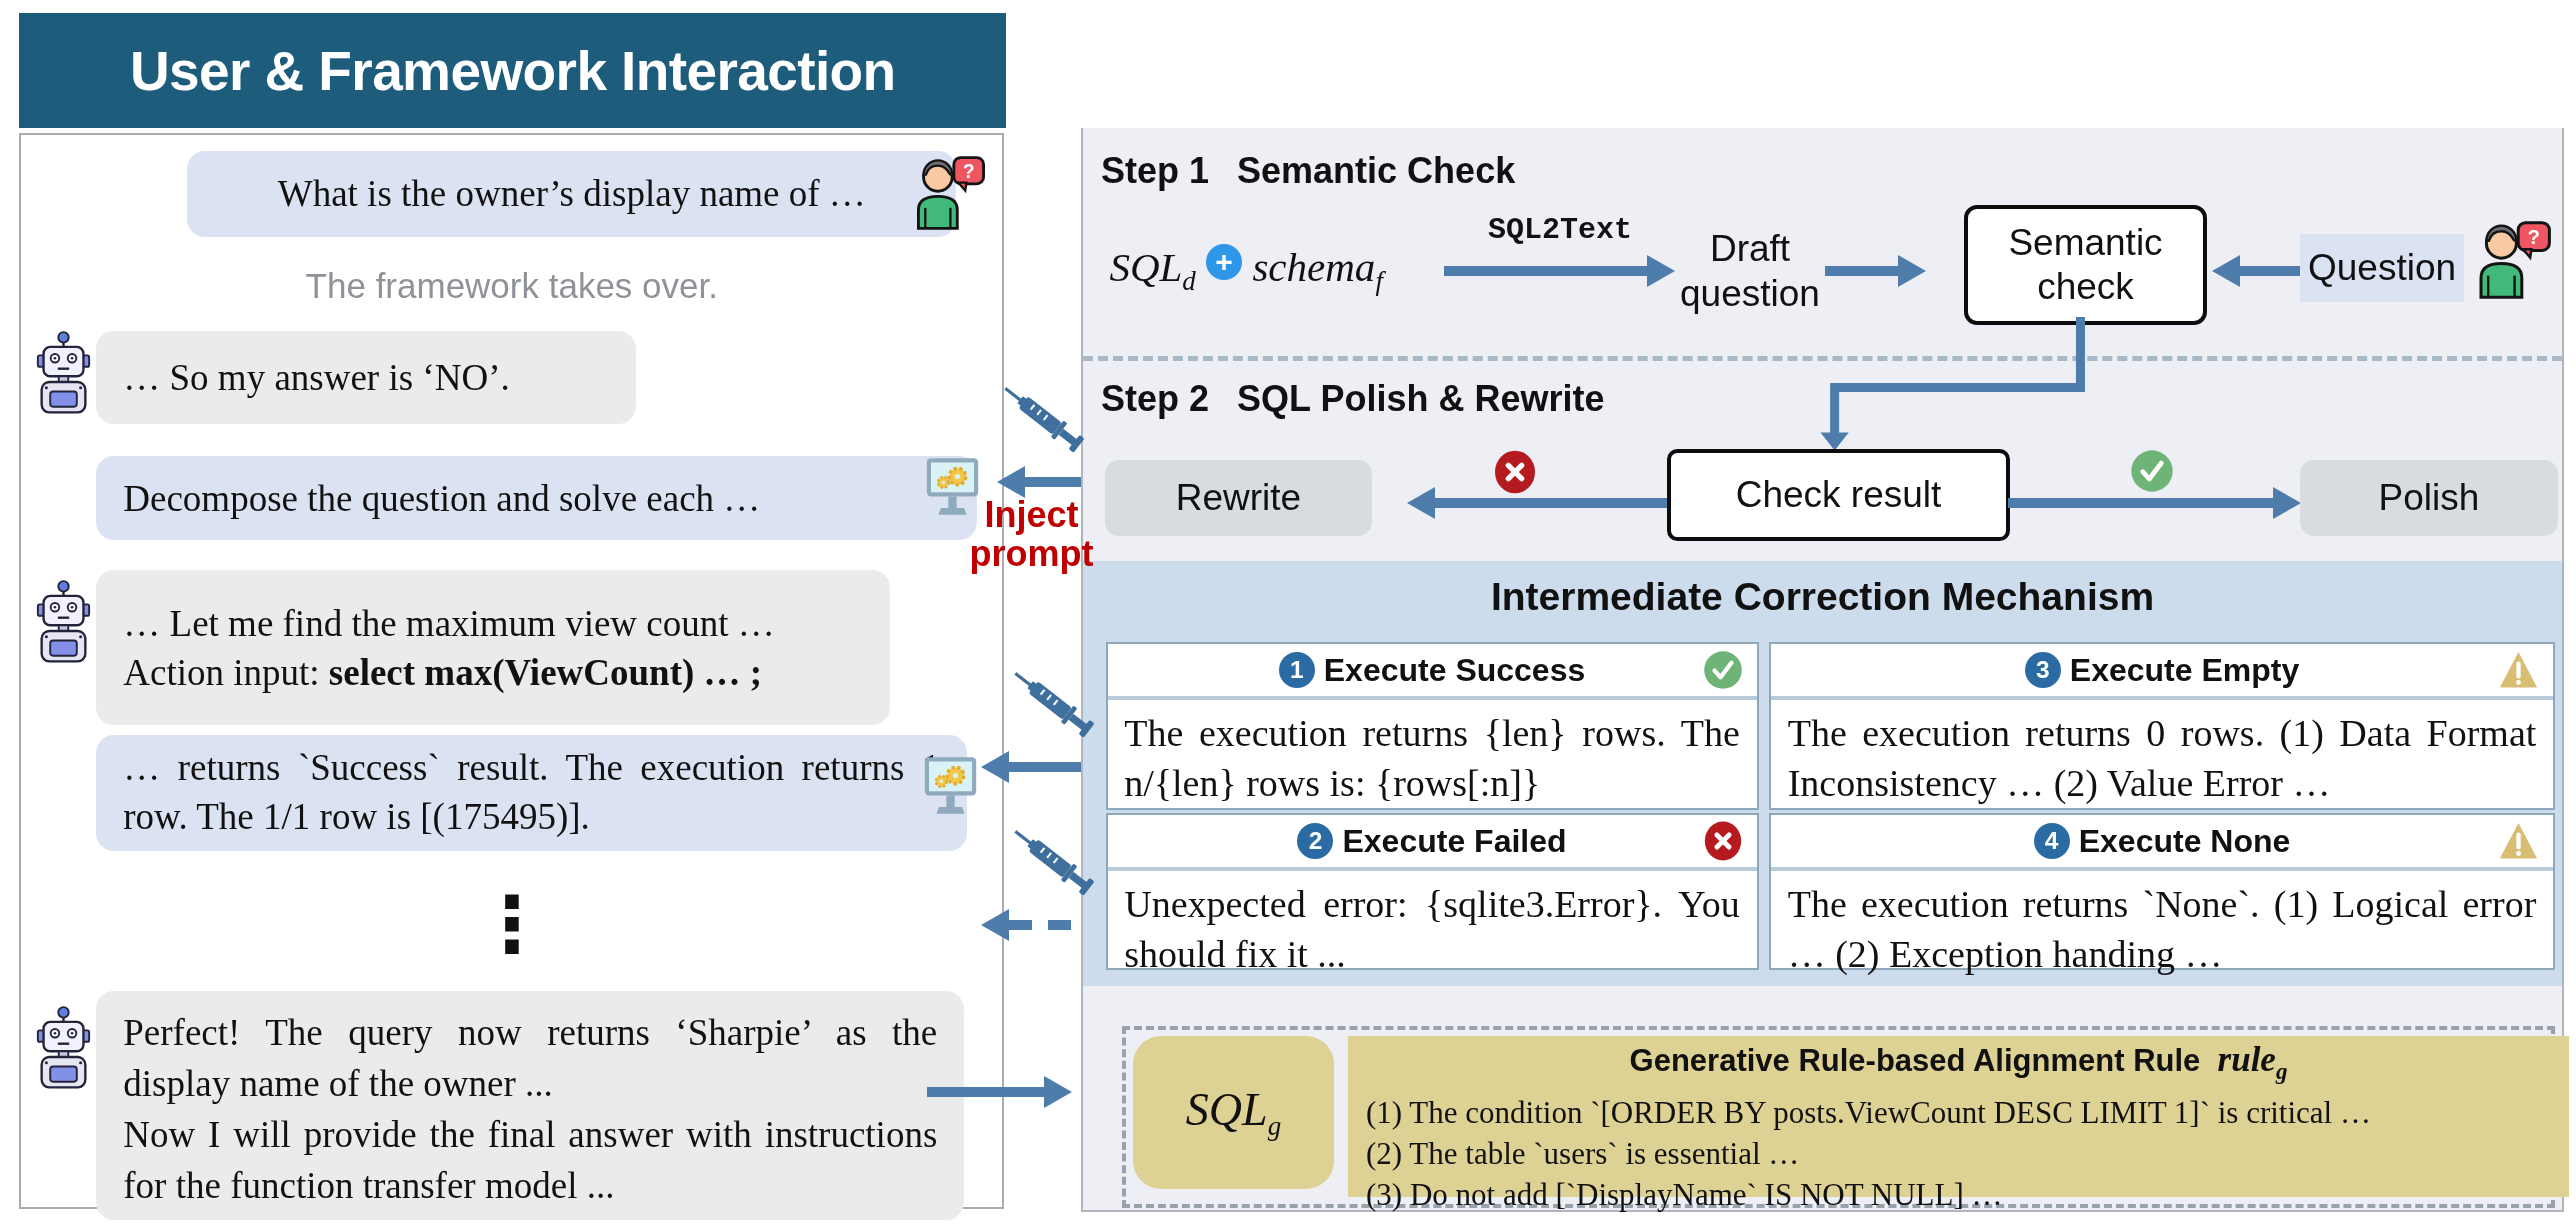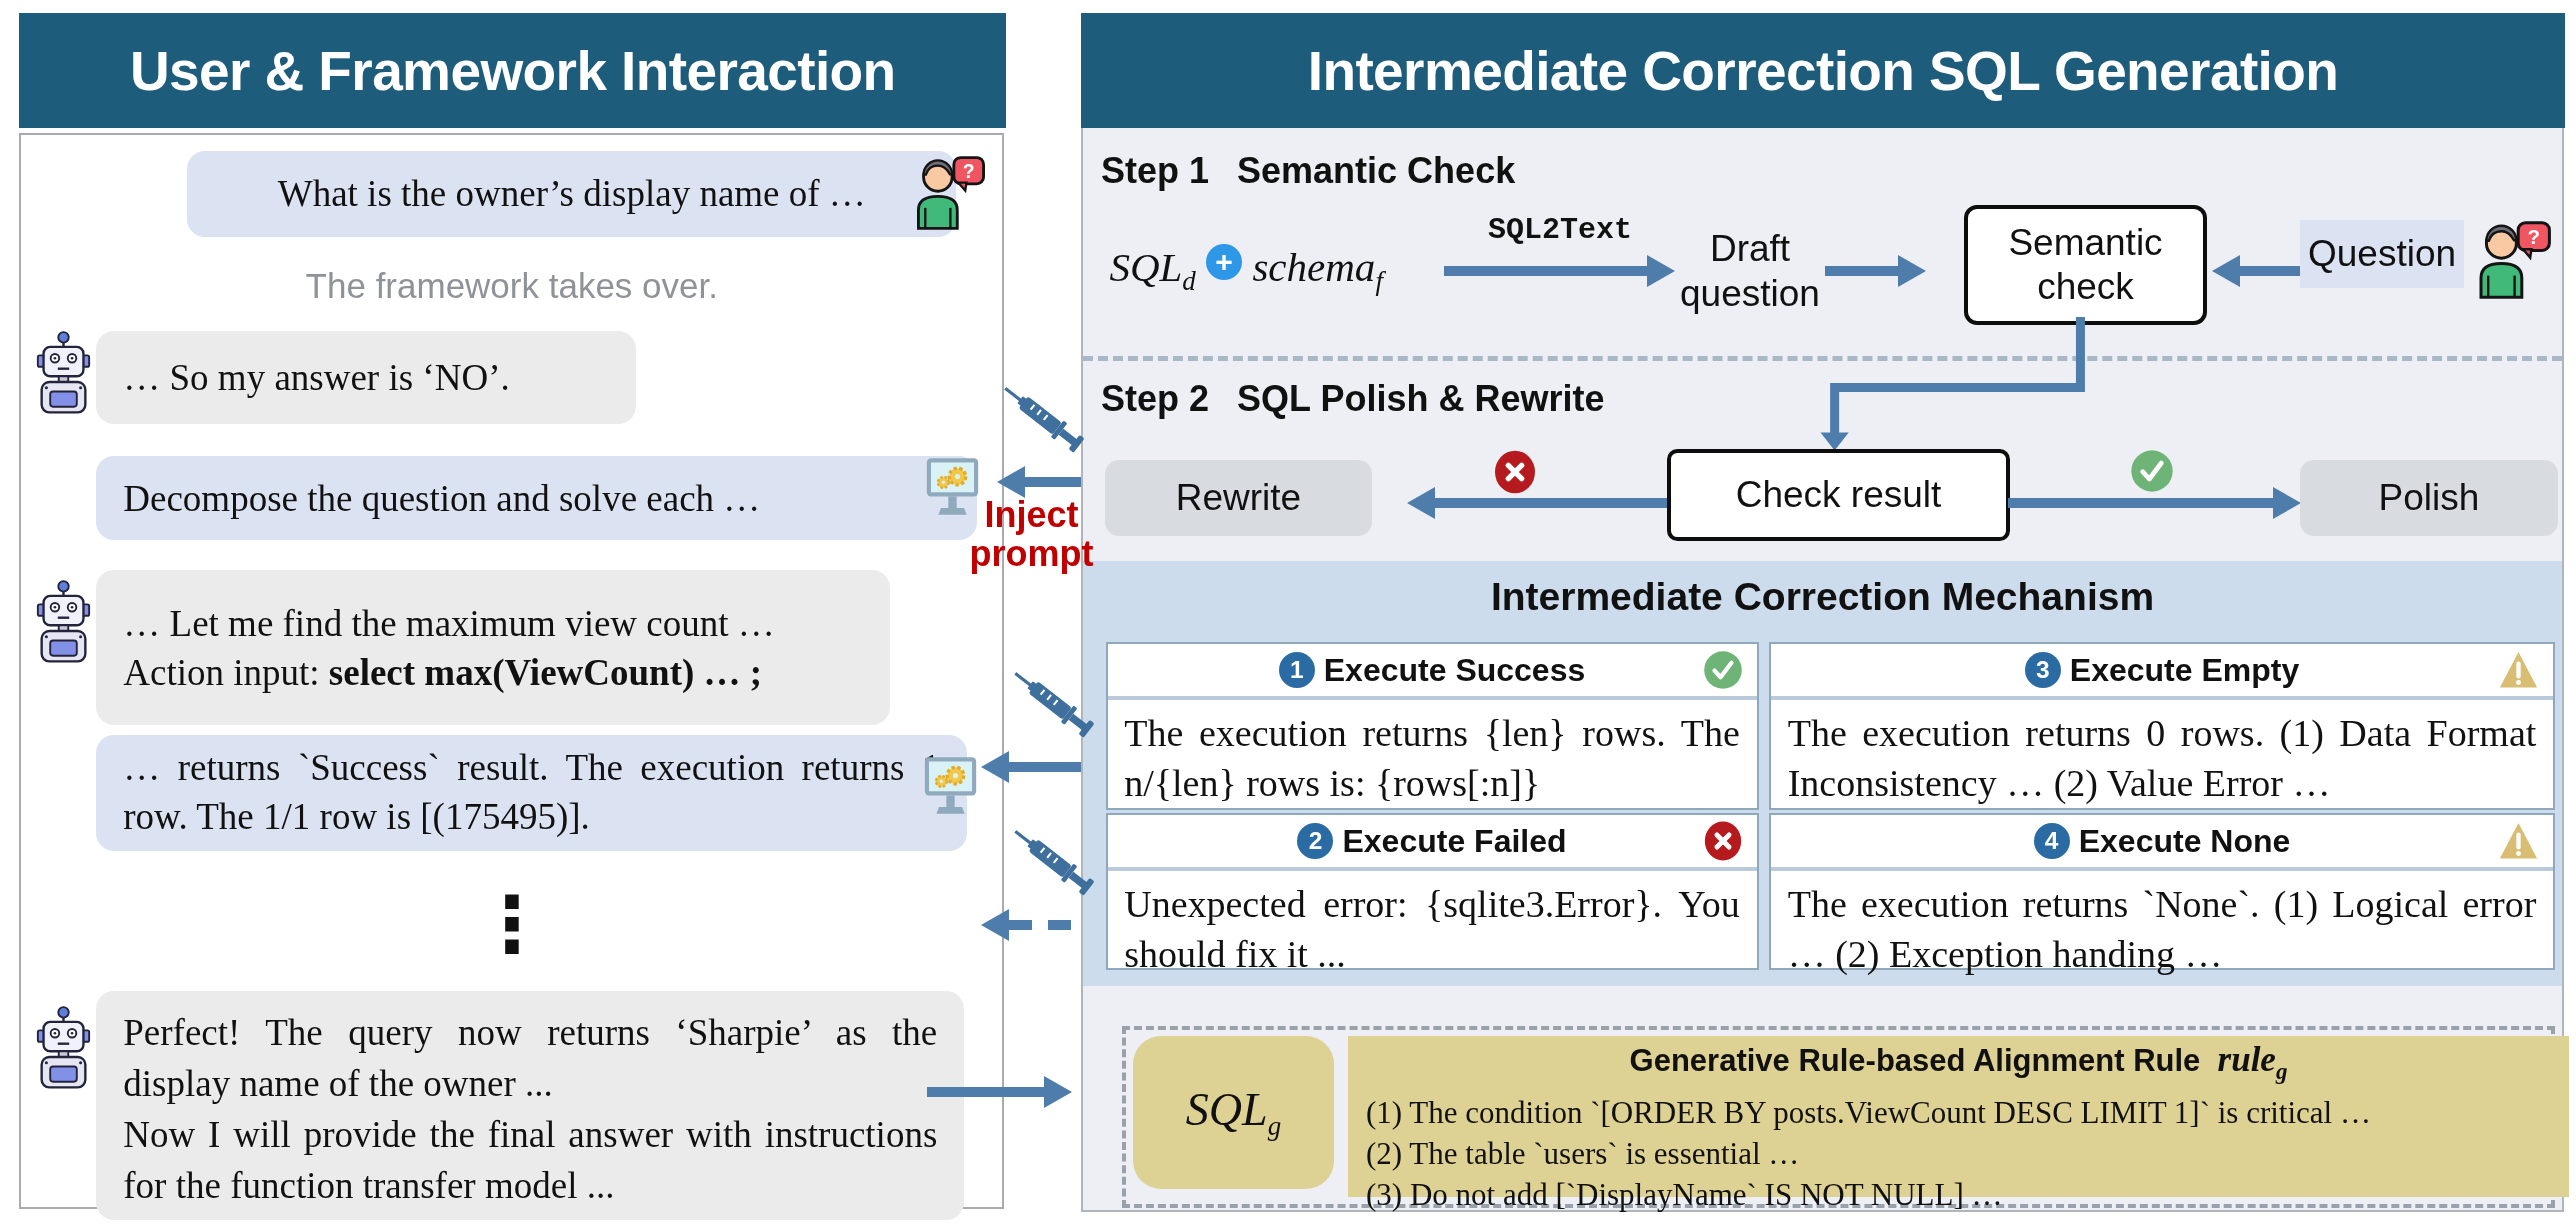--- a/index.html
+++ b/index.html
@@ -221,23 +221,20 @@
     </svg>
 
   <div class="harrow head-left dashed abs" style="left:1009px;top:920px;width:78px;"></div>
   <svg class="syringe" style="left:1005px;top:847px;transform:rotate(38deg);" width="97" height="28" viewBox="0 0 140 40">
       <use href="#syringe"></use>
     </svg>
 
   <div class="harrow head-right abs" style="left:927px;top:1087px;width:117px;"></div>
 
   <div class="right-panel">
-    <div class="panel-header">
-      <span class="ttl">Intermediate Correction SQL Generation</span>
-    </div>
     <div class="right-body">
 
       <div class="steps-section">
         <div class="step-heading" style="left:18px;top:22px;">
           <span>Step 1</span>
           <span>Semantic Check</span>
         </div>
 
         <div class="math abs" style="left:26.4px;top:115px;">
           <span><span>SQL</span><sub>d</sub></span><span class="plus-circle">+</span><span><span>schema</span><sub>f</sub></span>
@@ -249,21 +246,21 @@
         <div class="flow-label abs" style="left:596px;top:98px;width:142px;text-align:center;line-height:45px;">Draft question</div>
 
         <div class="harrow head-right abs" style="left:742px;top:138px;width:73px;"></div>
 
         <div class="outline-box flow-label" style="left:881px;top:77px;width:235px;height:112px;">
           <span>Semantic check</span>
         </div>
 
         <div class="harrow head-left abs" style="left:1157px;top:138px;width:61px;"></div>
 
-        <div class="abs flow-label" style="left:1217px;top:92px;width:164px;height:68px;background:#dbe2f1;
+        <div class="abs flow-label" style="left:1217px;top:106px;width:164px;height:68px;background:#dbe2f1;
              display:flex;align-items:center;justify-content:center;">
           <span>Question</span>
         </div>
         <svg class="abs" style="left:1386px;top:90px;" width="84" height="84" viewBox="0 0 70 70">
             <use href="#person"></use>
           </svg>
 
         <div class="dashed-sep" style="top:228px;"></div>
 
         <div class="step-heading" style="left:18px;top:250px;text-align:right;">

